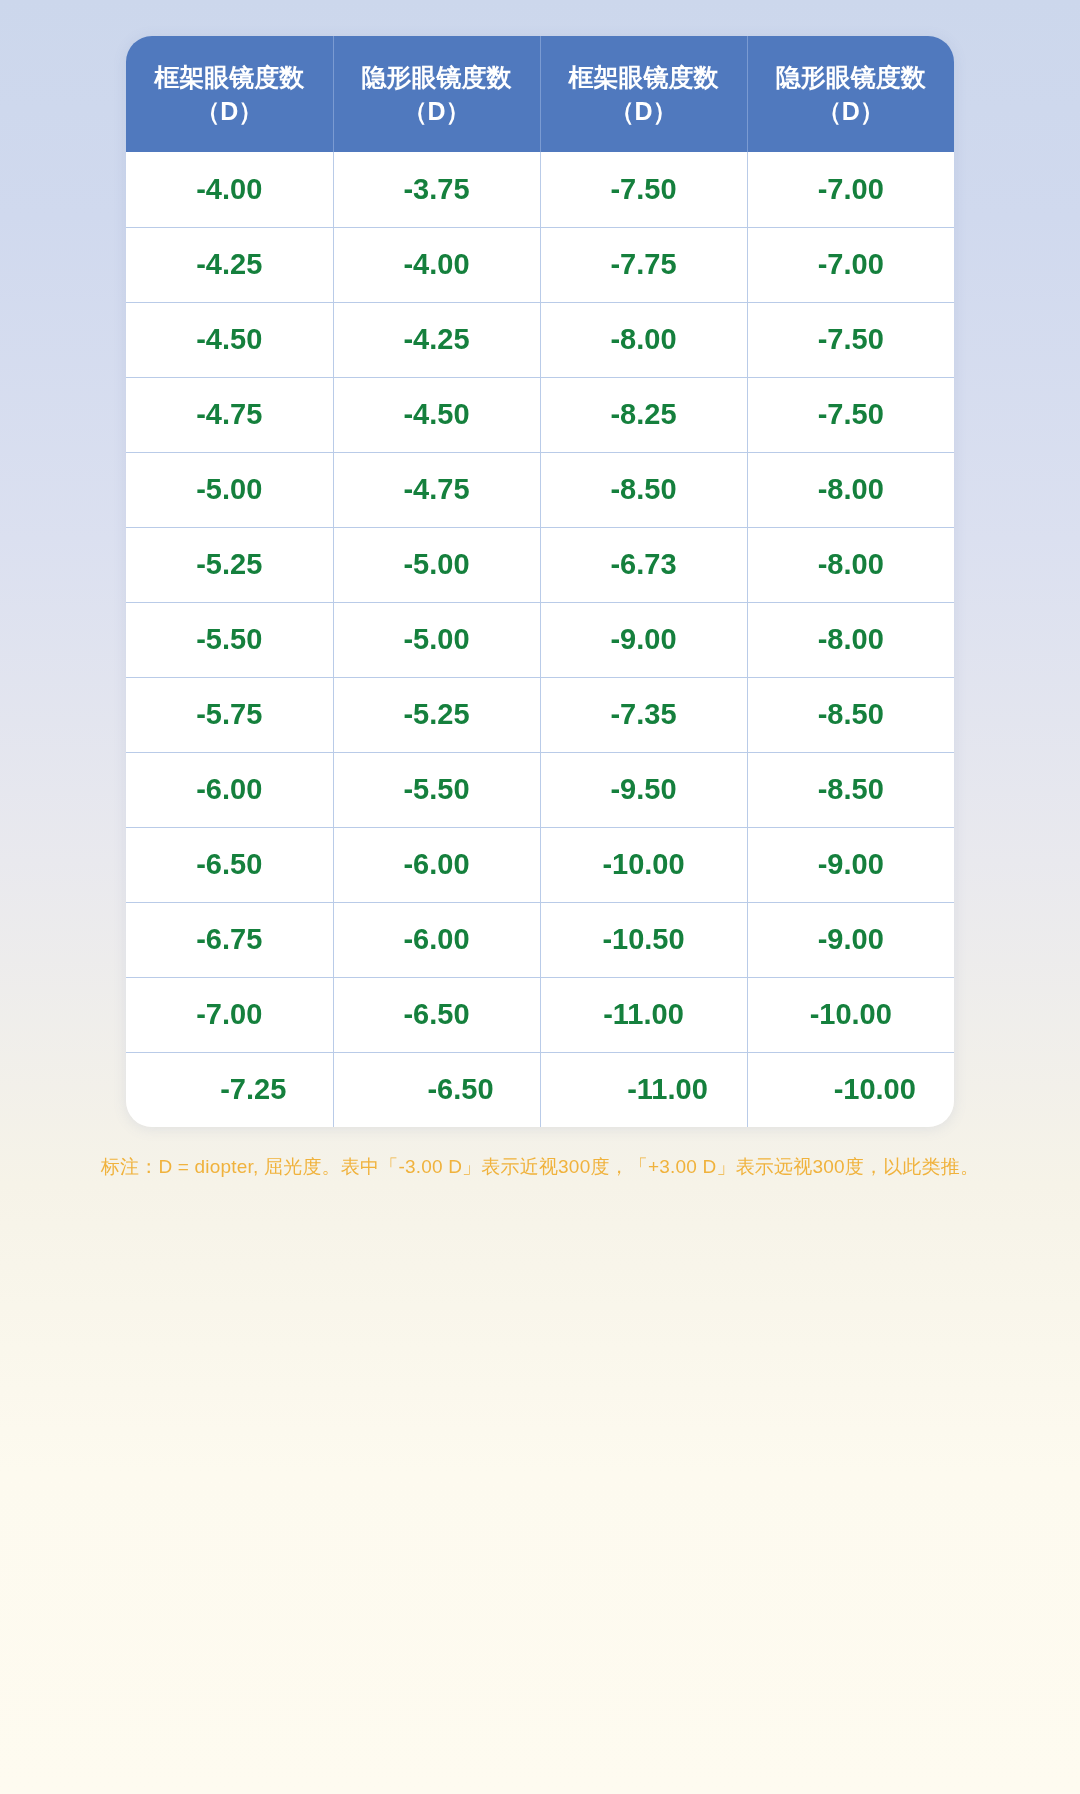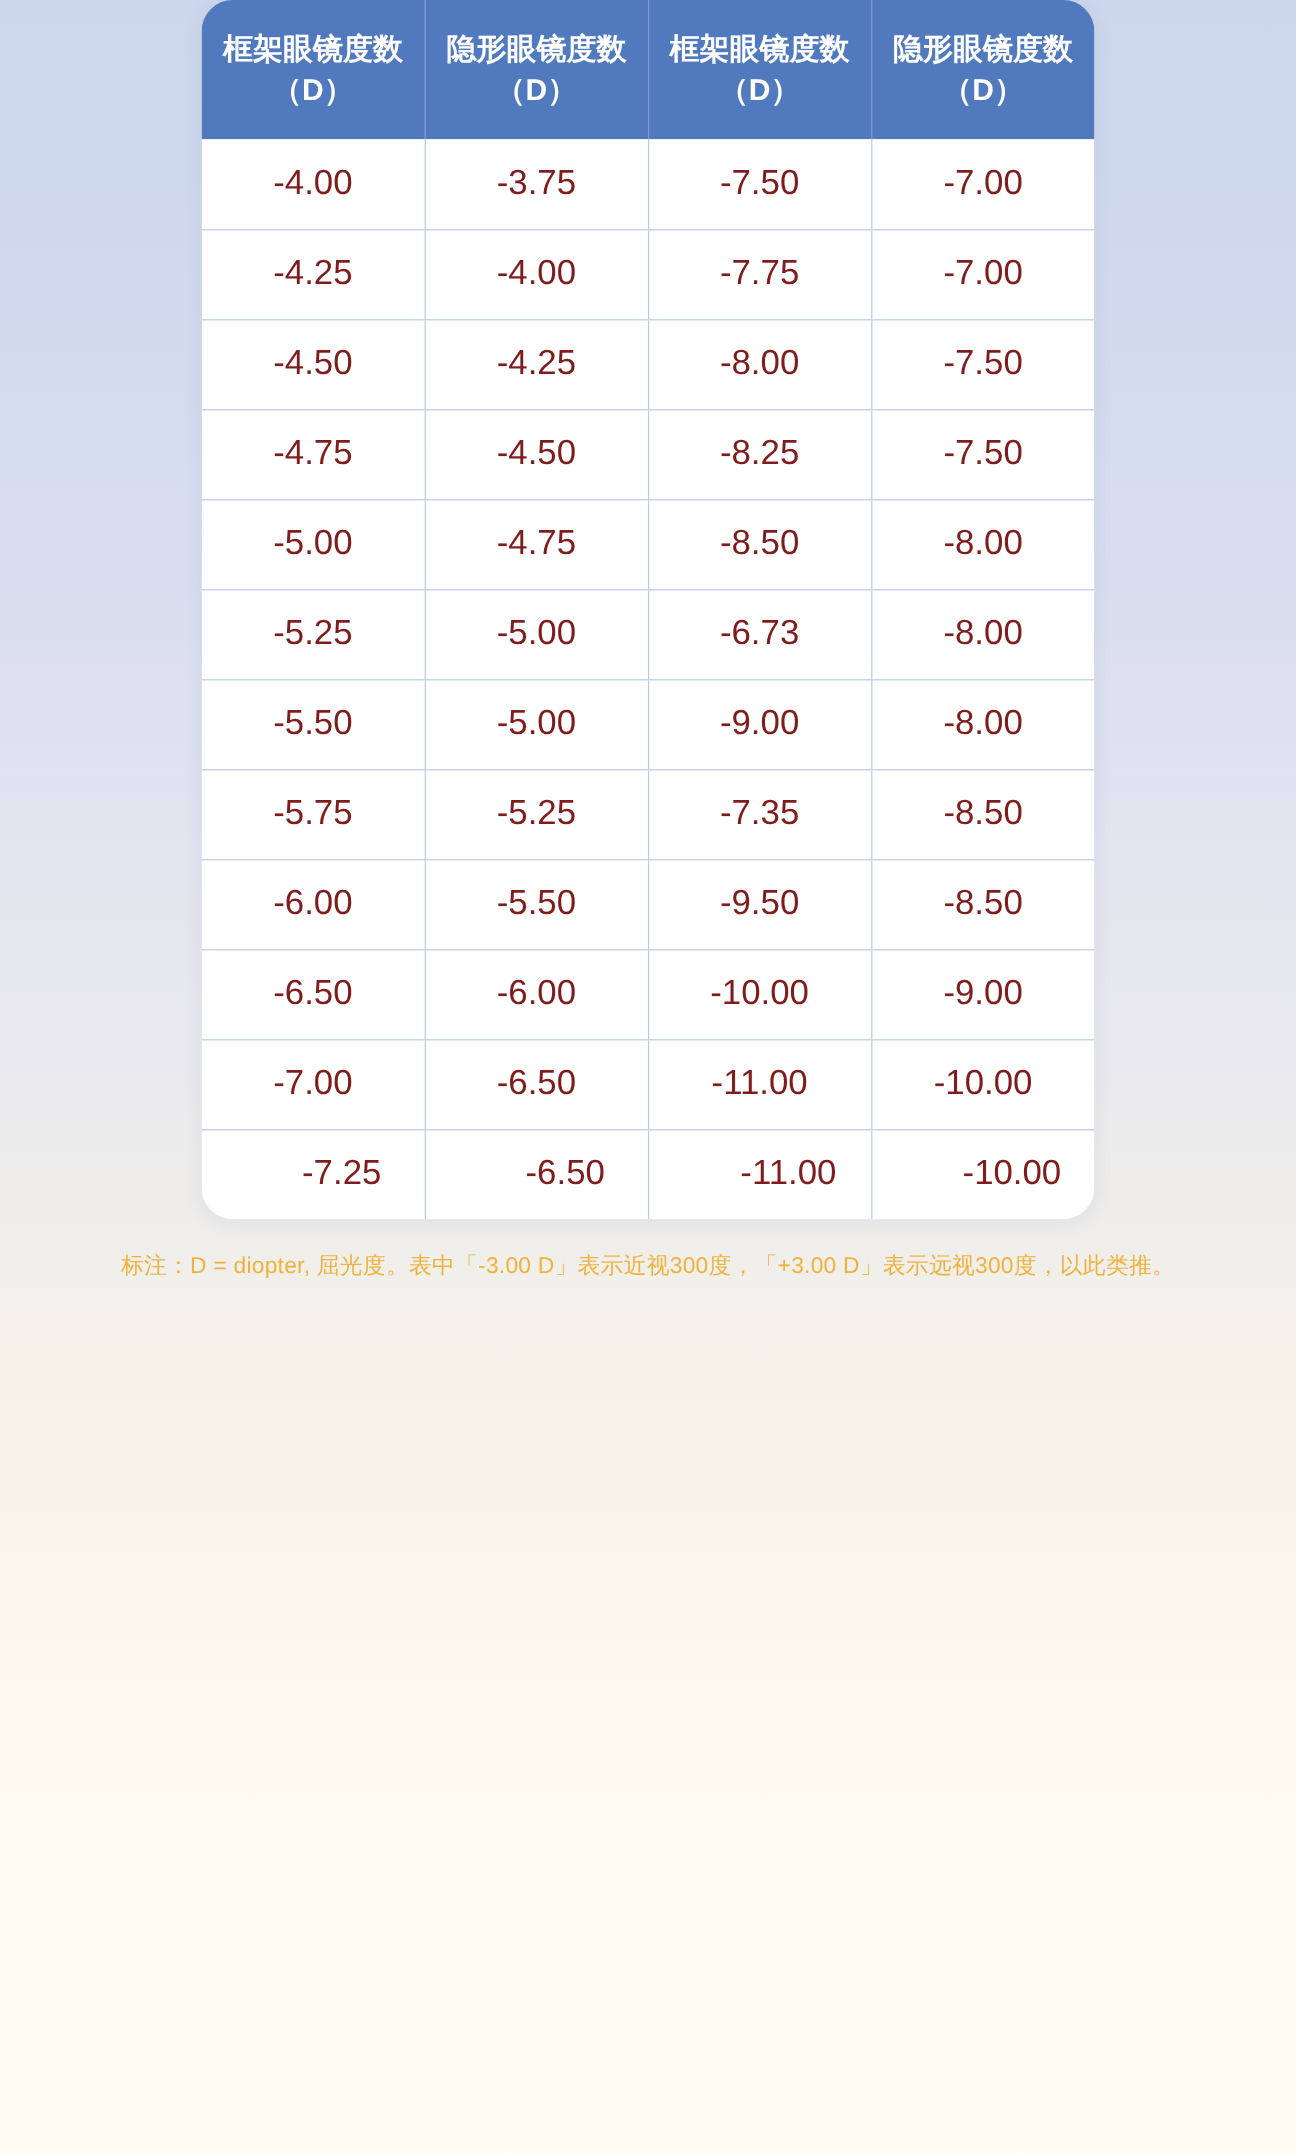--- a/index.html
+++ b/index.html
@@ -38,21 +38,22 @@
     font-size: 45px;
     font-weight: 700;
     letter-spacing: 2px;
     color: #4a6fb5;
     text-align: center;
     line-height: 1.25;
   }
 
   
   .table-wrap {
-    width: 744px;
+    margin-top: 36px;
+    width: 828px;
     border-radius: 26px;
     overflow: hidden;
     box-shadow: 0 2px 14px rgba(90,115,170,0.13);
   }
 
   table.conv {
     width: 100%;
     border-collapse: collapse;
     table-layout: fixed;
   }
@@ -66,23 +67,23 @@
     height: 116px;
     vertical-align: middle;
     text-align: center;
     padding: 6px 4px;
     border-right: 1px solid #7b9bd2;
   }
   table.conv thead th:last-child { border-right: none; }
 
   table.conv tbody td {
     background: #ffffff;
-    color: #7f1d1d;
+    color: #15803d;
     font-size: 29px;
-    font-weight: 400;
+    font-weight: 700;
     text-align: center;
     height: 75px;
     vertical-align: middle;
     border-bottom: 1px solid #b9cbe8;
     border-right: 1px solid #b9cbe8;
   }
   table.conv tbody td:last-child { border-right: none; }
   table.conv tbody tr:last-child td { border-bottom: none; padding-left: 48px; }
 
   
@@ -180,20 +181,26 @@
             <td>-9.50</td>
             <td>-8.50</td>
           </tr>
           <tr>
             <td>-6.50</td>
             <td>-6.00</td>
             <td>-10.00</td>
             <td>-9.00</td>
           </tr>
           <tr>
+            <td>-6.75</td>
+            <td>-6.00</td>
+            <td>-10.50</td>
+            <td>-9.00</td>
+          </tr>
+          <tr>
             <td>-7.00</td>
             <td>-6.50</td>
             <td>-11.00</td>
             <td>-10.00</td>
           </tr>
           <tr>
             <td>-7.25</td>
             <td>-6.50</td>
             <td>-11.00</td>
             <td>-10.00</td>

